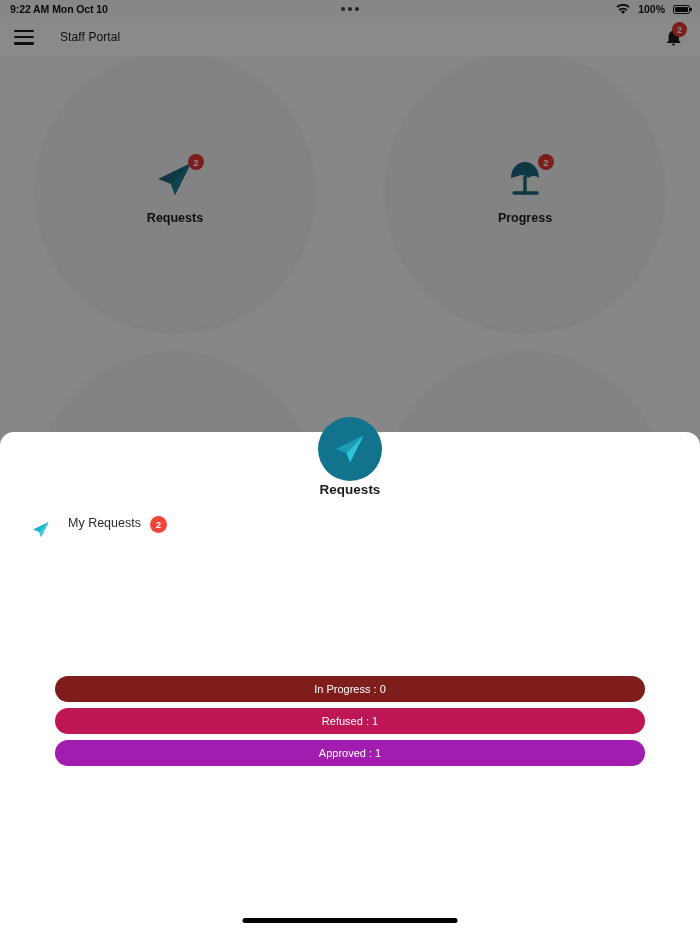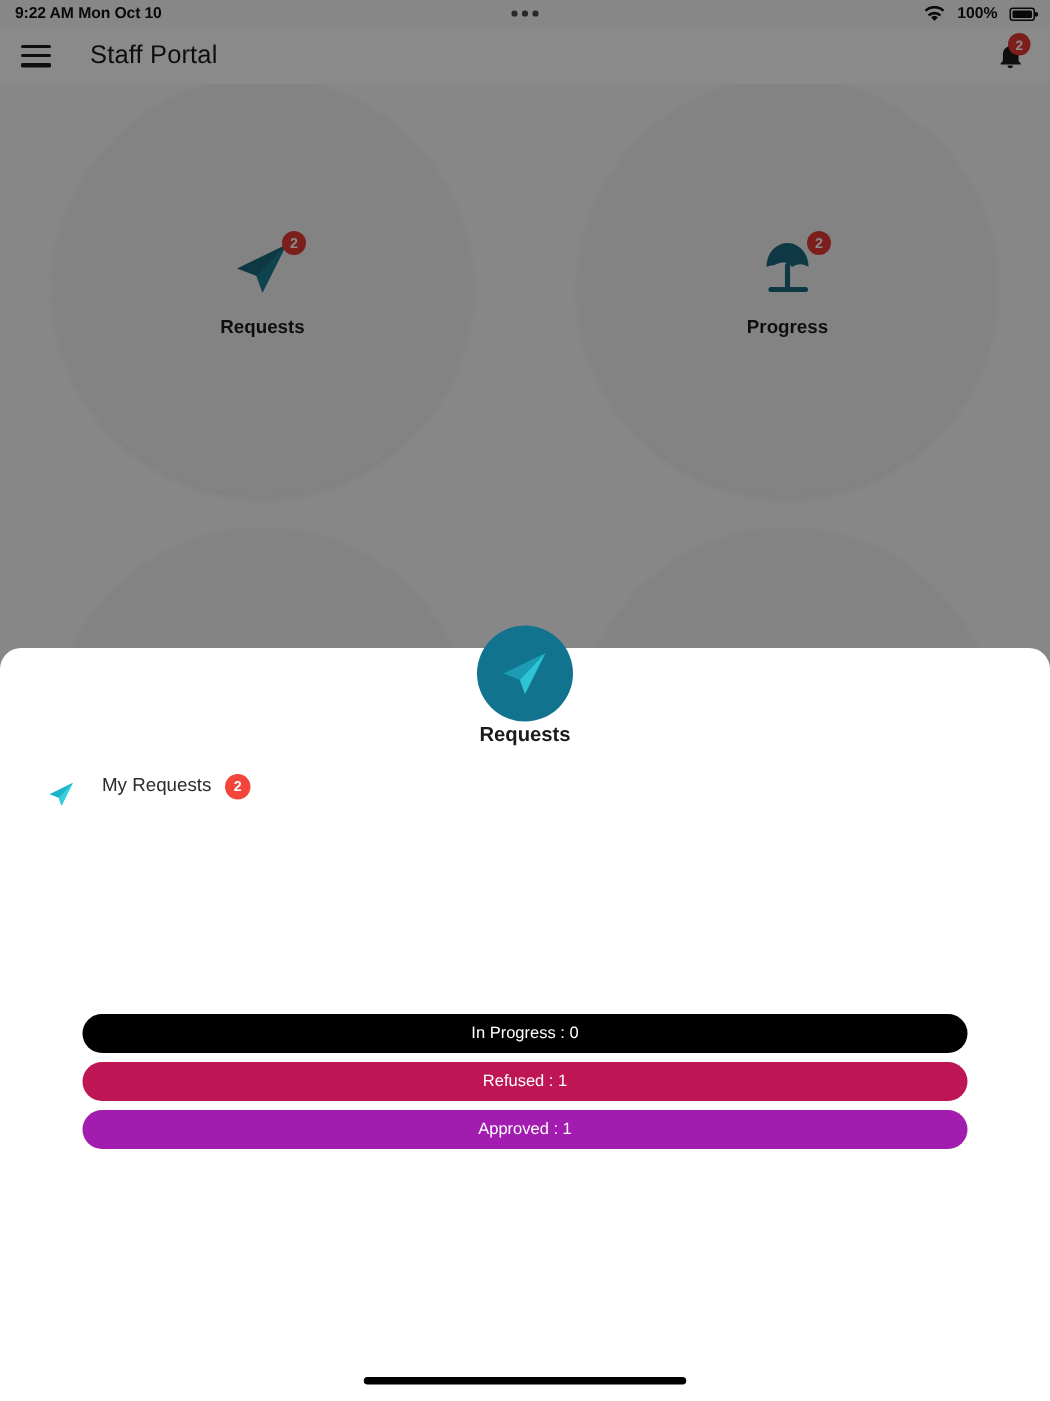--- a/index.html
+++ b/index.html
@@ -47,21 +47,21 @@
   
   .app-bar {
     position:absolute; top:18px; left:0; width:700px; height:38px;
     display:flex; align-items:center;
     background:#ffffff;
     padding:0 14px;
     z-index:3;
   }
   .hamburger { width:20px; height:15px; display:flex; flex-direction:column; justify-content:space-between; cursor:pointer; }
   .hamburger span { display:block; height:2.2px; background:#1b1b1b; border-radius:1px; }
-  .app-title { margin-left:26px; font-size:17px; color:#1b1b1b; letter-spacing:0.1px; }
+  .app-title { margin-left:26px; font-size:12px; color:#1b1b1b; letter-spacing:0.1px; }
   .bell-wrap { margin-left:auto; position:relative; width:26px; height:26px; display:flex; align-items:center; justify-content:center; cursor:pointer; }
   .bell-badge {
     position:absolute; top:-2px; right:-1px;
     min-width:15px; height:15px; padding:0 3px;
     background:#e53935; color:#fff; border-radius:50%;
     font-size:9px; font-weight:bold; display:flex; align-items:center; justify-content:center;
     z-index:2;
   }
 
   
@@ -252,19 +252,19 @@
           <path d="M21 36 L17 25 L37 4 Z" fill="#34cfe0"></path>
         </svg>
       </span>
       <span class="menu-label">My Requests</span>
       <span class="menu-badge">2</span>
     </div>
 
   </div>
 
   <div class="status-list">
-    <div class="status-pill" style="background:#000000;">In Progress : 0</div>
+    <div class="status-pill" style="background:#7f1d1d;">In Progress : 0</div>
     <div class="status-pill" style="background:#be1655;">Refused : 1</div>
     <div class="status-pill" style="background:#a21caf;">Approved : 1</div>
   </div>
 
   <div class="home-indicator"></div>
 </div>
 
 </body></html>

